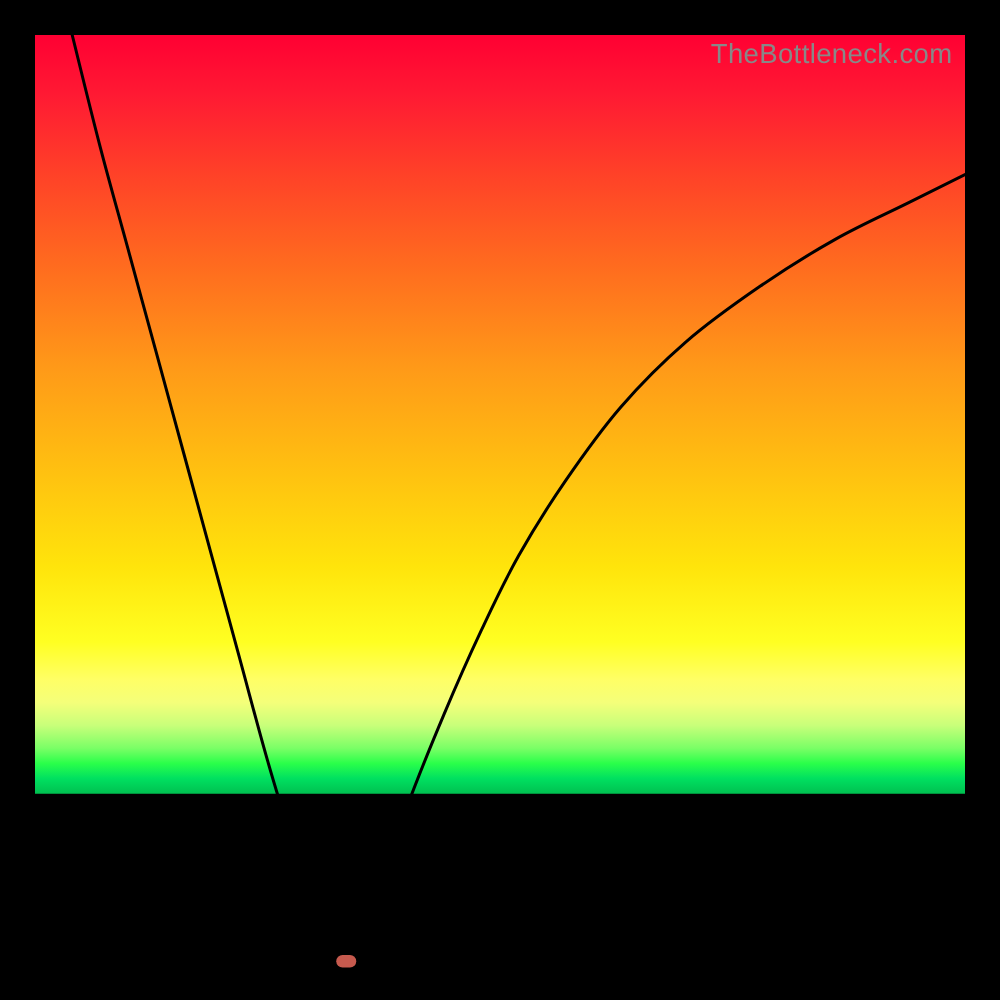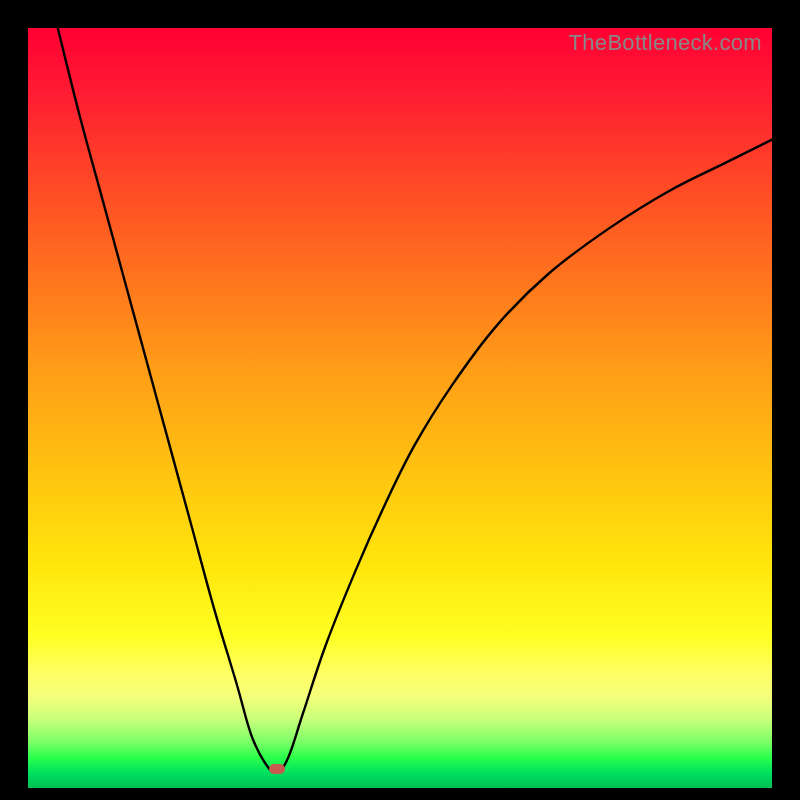--- a/index.html
+++ b/index.html
@@ -15,21 +15,21 @@
     position: relative;
     width: 800px;
     height: 800px;
     background: #000;
   }
   .plot-area {
     position: absolute;
     left: 28px;
     top: 28px;
     width: 744px;
-    height: 760px;
+    height: 607px;
     background: linear-gradient(
       to bottom,
       #ff0033 0%,
       #ff1a33 8%,
       #ff4028 18%,
       #ff6a1f 30%,
       #ff9a18 44%,
       #ffc210 58%,
       #ffe40b 70%,
       #ffff22 80%,

